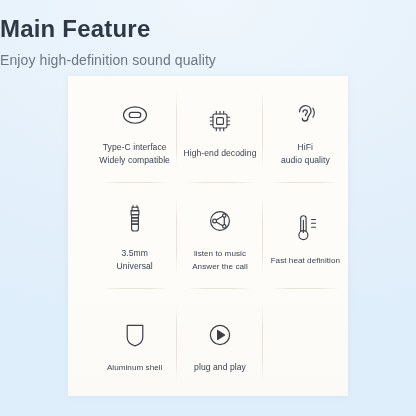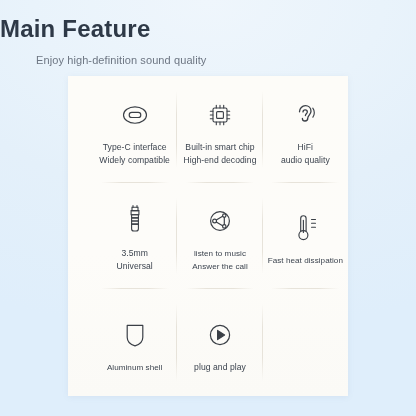--- a/index.html
+++ b/index.html
@@ -13,23 +13,22 @@
     position:relative;
   }
   .page { width:416px; height:416px; position:relative; }
 
   .header { text-align:left; padding-top:14px; }
   .title {
     font-size:24px; font-weight:bold; color:#2e3947;
     letter-spacing:0.2px; line-height:30px;
   }
   .subtitle {
-    font-size:11px; color:#6d7683; margin-top:9px; line-height:14px;
+    font-size:14px; color:#6d7683; margin-top:9px; line-height:14px;
     letter-spacing:0.1px;
-    padding-left:36px;
   }
 
   .card {
     position:absolute; left:68px; top:76px;
     width:280px; height:320px;
     background:linear-gradient(180deg,#fdfcf8 0%, #fdfcf9 55%, #fbfaf6 100%);
     box-shadow:0 1px 6px rgba(120,140,170,0.10);
     padding-left:24px;
   }
   .grid { display:grid; grid-template-columns:1fr 1fr 1fr; grid-template-rows:1fr 1fr 1fr; width:100%; height:100%; }
@@ -81,21 +80,20 @@
 
       <div class="cell">
         <div class="icon-wrap">
           <svg width="28" height="28" viewBox="0 0 28 28" fill="none" stroke="#3a3f46" stroke-width="1.1">
             <rect x="7" y="7" width="14" height="14" rx="1.6"></rect>
             <rect x="10.6" y="10.6" width="6.8" height="6.8" rx="1"></rect>
             <path d="M10.3 4.3v2.6M14 4.3v2.6M17.7 4.3v2.6M10.3 21.1v2.6M14 21.1v2.6M17.7 21.1v2.6
                      M4.3 10.3h2.6M4.3 14h2.6M4.3 17.7h2.6M21.1 10.3h2.6M21.1 14h2.6M21.1 17.7h2.6" stroke-linecap="round"></path>
           </svg>
         </div>
-        <div class="lbl">Built-in smart chip</div>
         <div class="lbl">High-end decoding</div>
       </div>
 
       <div class="cell">
         <div class="icon-wrap">
           <svg width="28" height="28" viewBox="0 0 28 28" fill="none" stroke="#3a3f46" stroke-width="1.3" stroke-linecap="round">
             <path d="M8.5 10.8c0-3.5 2.7-6.1 5.9-6.1 3.2 0 5.6 2.3 5.6 5.5 0 3.2-3.2 4.3-3.2 6.7
                      0 1.8-1.1 3.1-2.8 3.1-1.5 0-2.6-1-2.6-2.6"></path>
             <path d="M12 10.9c0-1.2 1-2.1 2.2-2.1 1.2 0 2.1.9 2.1 2.1 0 1.6-1.9 2.1-1.9 3.6"></path>
             <path d="M21.8 7.2c1 1.3 1.5 2.9 1.5 4.6 0 1.6-.5 3.2-1.4 4.4" stroke-width="1.15"></path>
@@ -139,21 +137,21 @@
 
       <div class="cell">
         <div class="icon-wrap">
           <svg width="30" height="32" viewBox="0 0 30 32" fill="none" stroke="#3a3f46" stroke-width="1.15">
             <path d="M13.7 19.5V6.4c0-1.5 1.2-2.7 2.7-2.7s2.7 1.2 2.7 2.7v13.1" transform="translate(-3,0)"></path>
             <circle cx="13.4" cy="23.1" r="4.5"></circle>
             <path d="M13.4 20.4v-12" stroke-linecap="round"></path>
             <path d="M21.5 7.4h4M21.5 11.3h4M21.5 15.2h4" stroke-linecap="round" stroke-width="1.05"></path>
           </svg>
         </div>
-        <div class="lbl small">Fast heat dissipation</div>
+        <div class="lbl small">Fast heat definition</div>
       </div>
 
       <div class="cell">
         <div class="icon-wrap">
           <svg width="26" height="30" viewBox="0 0 26 30" fill="none" stroke="#3a3f46" stroke-width="1.2">
             <path d="M5.2 5.4h15.6v11.9c0 4.3-3.6 7.4-7.8 8.6-4.2-1.2-7.8-4.3-7.8-8.6z" stroke-linejoin="round"></path>
           </svg>
         </div>
         <div class="lbl small">Aluminum shell</div>
       </div>

